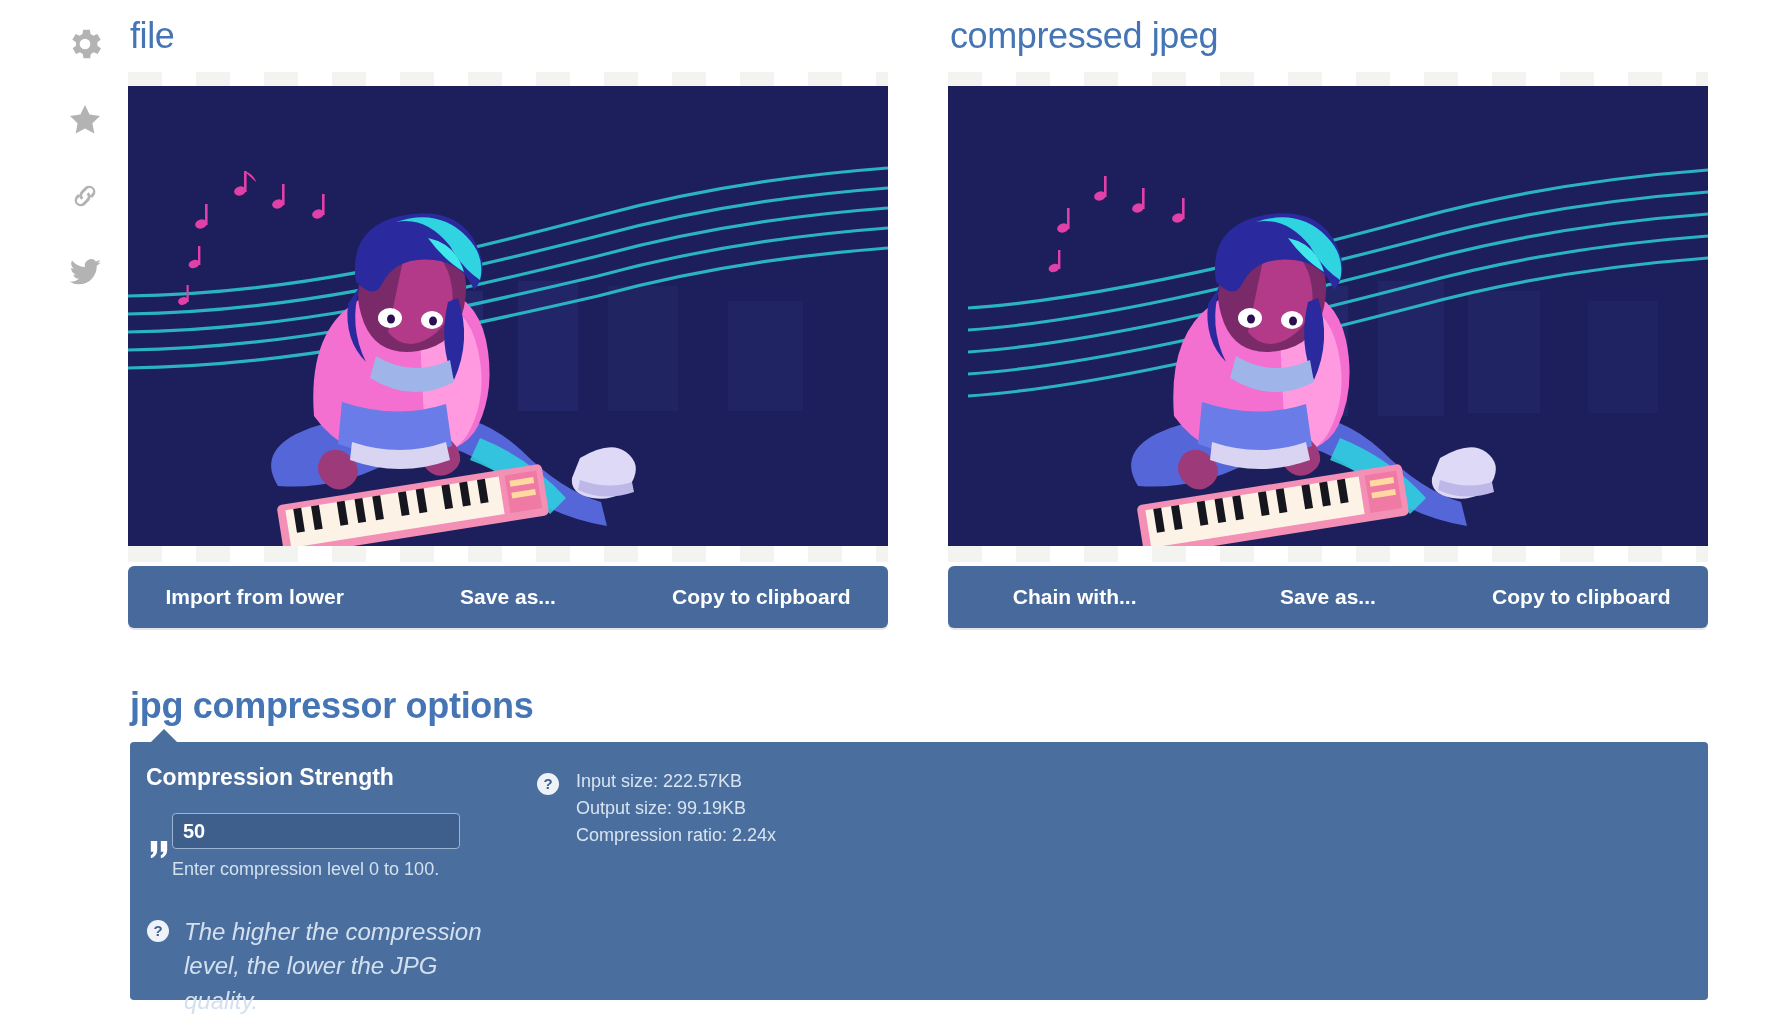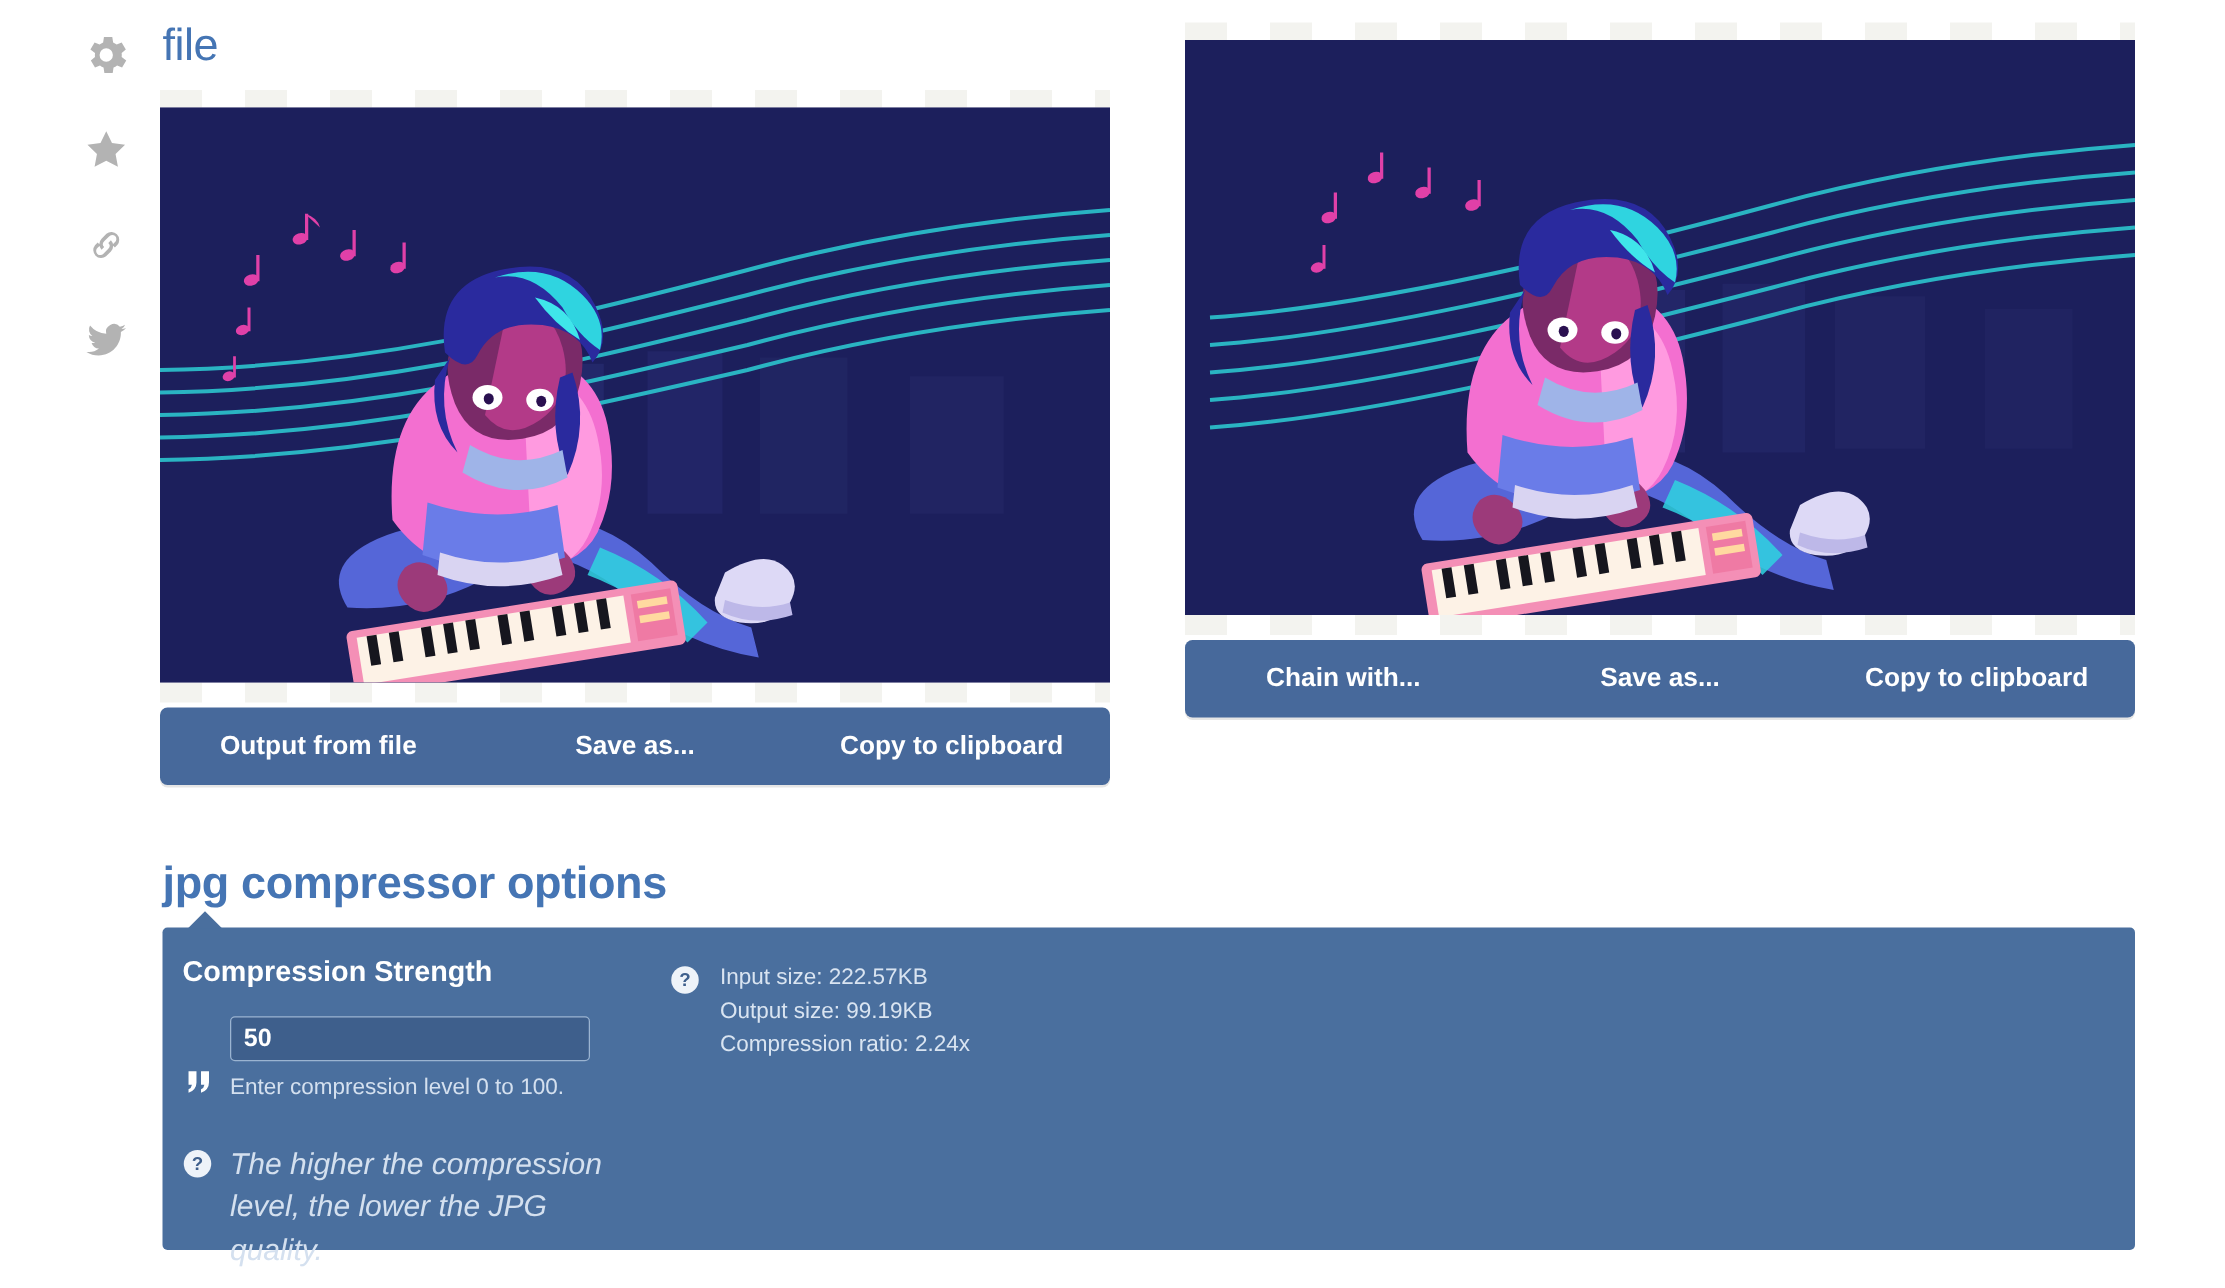--- a/index.html
+++ b/index.html
@@ -148,22 +148,21 @@
   .opt-heading {
     color: #ffffff;
     font-size: 23px;
     font-weight: 700;
     margin: 0 0 24px 0;
     line-height: 1;
   }
 
   .field-row {
     display: flex;
-    align-items: flex-end;
-    gap: 12px;
+    align-items: center;
   }
   .quote-icon {
     width: 26px; height: 30px;
     flex: 0 0 26px;
     display: flex; align-items: center; justify-content: center;
     margin-top: 6px;
   }
   .quote-icon svg { fill: #ffffff; }
   .help-icon {
     width: 26px; height: 26px;
@@ -340,27 +339,28 @@
             <rect x="382" y="402" width="32" height="38" fill="#ef7aa4"></rect>
             <rect x="386" y="408" width="24" height="6" fill="#ffd9a0"></rect>
             <rect x="386" y="420" width="24" height="6" fill="#ffd9a0"></rect>
           </g>
         </svg>
       </div>
 
       <div class="perf bottom"></div>
 
       <div class="actionbar">
-        <div class="action">Output from file</div>
+        <div class="action">Import from lower</div>
         <div class="action">Save as...</div>
         <div class="action">Copy to clipboard</div>
       </div>
     </div>
 
     <div class="panel right">
+      <h2 class="panel-title">compressed jpeg</h2>
 
       <div class="perf"></div>
 
       <div class="imgframe">
         <div class="watermark">ng</div>
         <svg class="art" viewBox="0 0 760 460" preserveAspectRatio="none">
           <rect width="760" height="460" fill="#1c1f5c"></rect>
           <rect x="340" y="200" width="60" height="130" fill="#262a6e" opacity="0.7"></rect>
           <rect x="430" y="195" width="66" height="135" fill="#262a6e" opacity="0.55"></rect>
           <rect x="520" y="205" width="72" height="122" fill="#252968" opacity="0.5"></rect>

